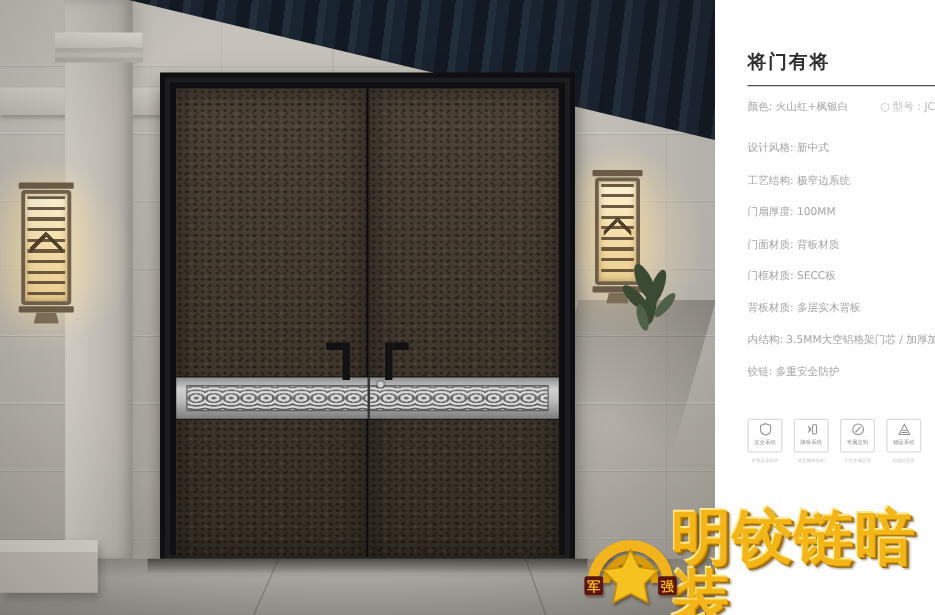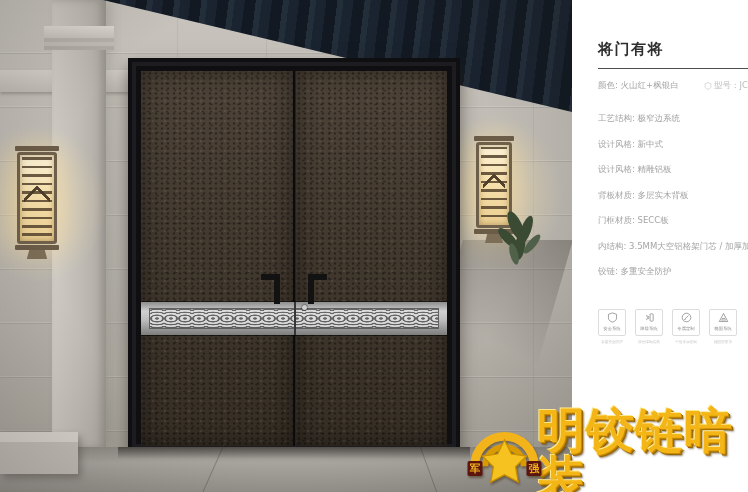--- a/index.html
+++ b/index.html
@@ -181,25 +181,26 @@
       <div class="color-row">
         <span>颜色: 火山红+枫银白</span>
         <span class="model">
           <svg viewBox="0 0 12 12" fill="none" stroke="#c9c9c9" stroke-width="1">
               <path d="M6 1 L10.4 2.5 V6.4 C10.4 8.9 8.5 10.4 6 11 C3.5 10.4 1.6 8.9 1.6 6.4 V2.5 Z"></path>
             </svg>
           <span>型号：JC</span>
         </span>
       </div>
       <ul class="specs">
+          <li>设计风格: 新中式</li>
           <li>工艺结构: 极窄边系统</li>
-          <li>设计风格: 新中式</li>
-          <li>设计风格: 精雕铝板</li>
+          <li>门扇厚度: 100MM</li>
+          <li>门面材质: 背板材质</li>
+          <li>门框材质: SECC板</li>
           <li>背板材质: 多层实木背板</li>
-          <li>门框材质: SECC板</li>
           <li>内结构: 3.5MM大空铝格架门芯 / 加厚加密航空铝扣条</li>
           <li>铰链: 多重安全防护</li>
         </ul>
       <div class="features">
           <div class="feature">
             <div class="feature-box">
               <svg viewBox="0 0 12 12">
                 <path d="M6 1 L10.4 2.5 V6.4 C10.4 8.9 8.5 10.4 6 11 C3.5 10.4 1.6 8.9 1.6 6.4 V2.5 Z"></path>
               </svg>
               <div class="feature-label">安全系统</div>

